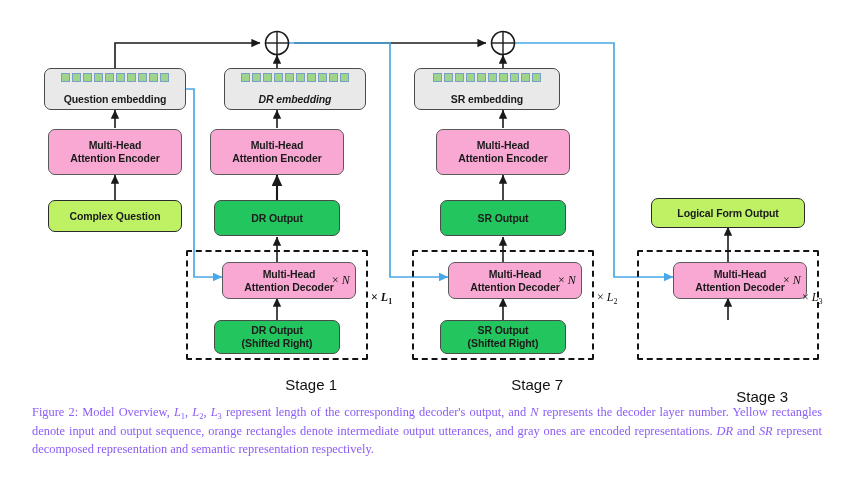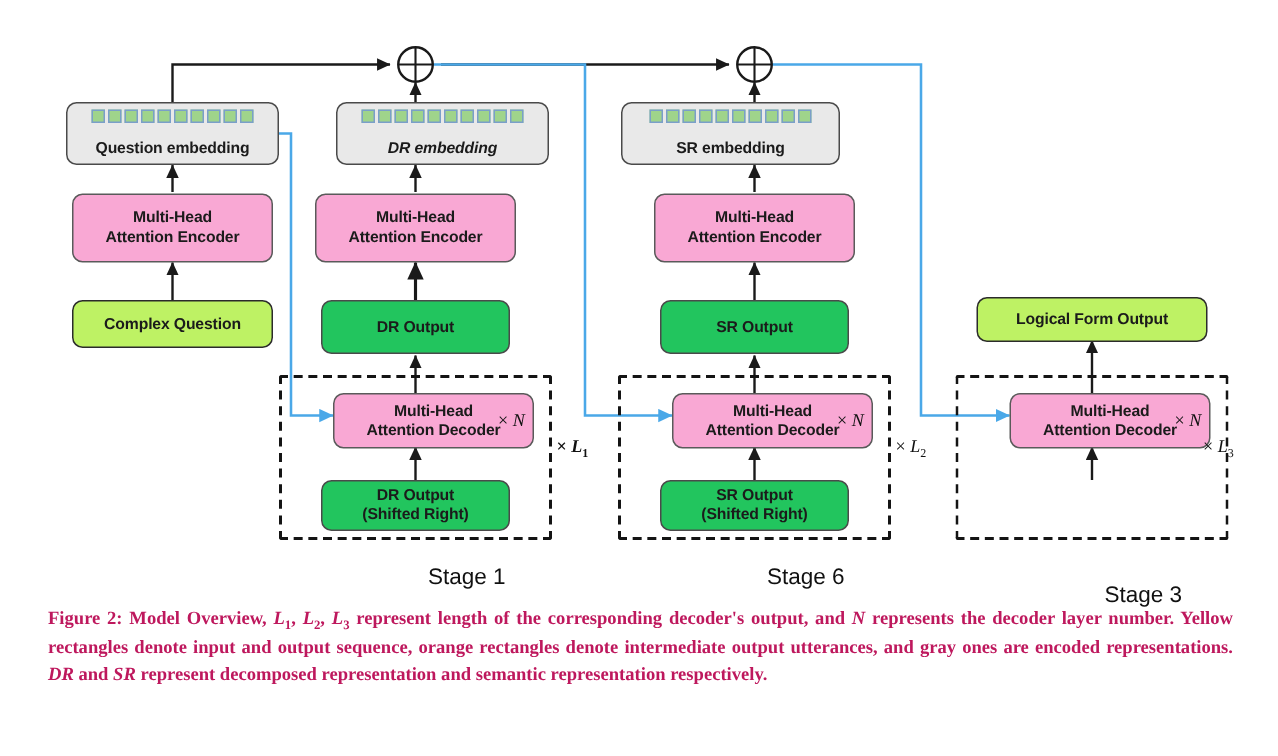--- a/index.html
+++ b/index.html
@@ -76,24 +76,23 @@
     white-space:nowrap;
   }
 
   #caption {
     position:absolute;
     left:32px; top:404px;
     width: 790px;
     font-family:"Liberation Serif", serif;
     font-size:12.4px;
     line-height:1.40;
-    color:#be185d;
+    color:#8b5cf6;
     text-align:justify;
     text-justify:inter-word;
-    font-weight:bold;
   }
   #caption i { font-style:italic; }
   #caption sub { font-size:8.5px; }
 </style>
 </head>
 <body>
 
 <div id="figure">
 
   <svg width="852" height="400">
@@ -263,18 +262,18 @@
   </div>
 
   <div class="mult" style="left:783px; top:273px;">
     <span class="op">×</span>&nbsp;<span>N</span>
   </div>
   <div class="mult" style="left:802px; top:290px;">
     <span class="op">×</span>&nbsp;<span>L</span><sub>3</sub>
   </div>
 
   <div class="stage-label" style="left:217px; top:376px; width:120px;">Stage 1</div>
-  <div class="stage-label" style="left:443px; top:376px; width:120px;">Stage 6</div>
+  <div class="stage-label" style="left:443px; top:376px; width:120px;">Stage 7</div>
   <div class="stage-label" style="left:668px; top:388px; width:120px;">Stage 3</div>
 
 </div>
 
 <div id="caption"><span>Figure 2:</span><span> Model Overview, </span><i>L</i><sub>1</sub><span>, </span><i>L</i><sub>2</sub><span>, </span><i>L</i><sub>3</sub><span> represent length of the corresponding decoder's output, and </span><i>N</i><span> represents the decoder layer number. Yellow rectangles denote input and output sequence, orange rectangles denote intermediate output utterances, and gray ones are encoded representations. </span><i>DR</i><span> and </span><i>SR</i><span> represent decomposed representation and semantic representation respectively.</span></div>
 
 </body></html>

